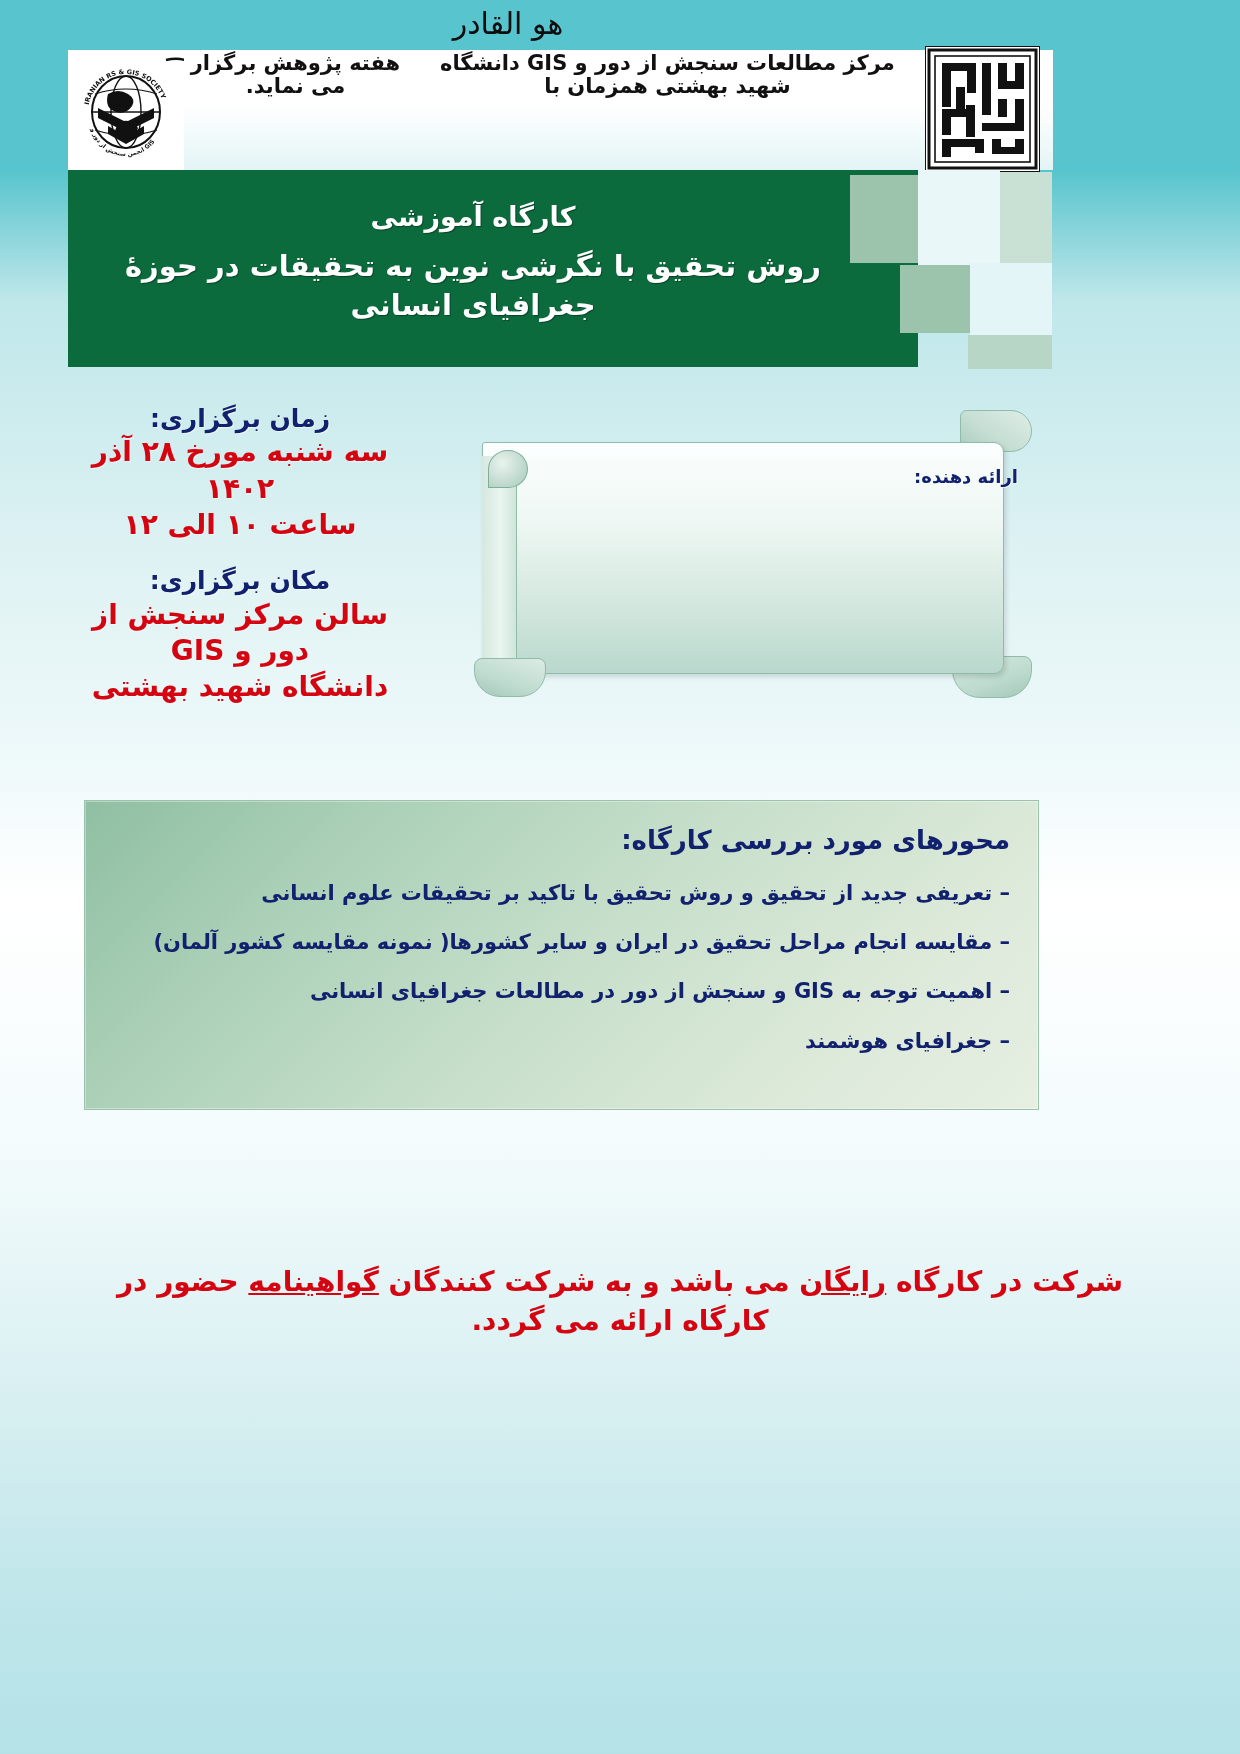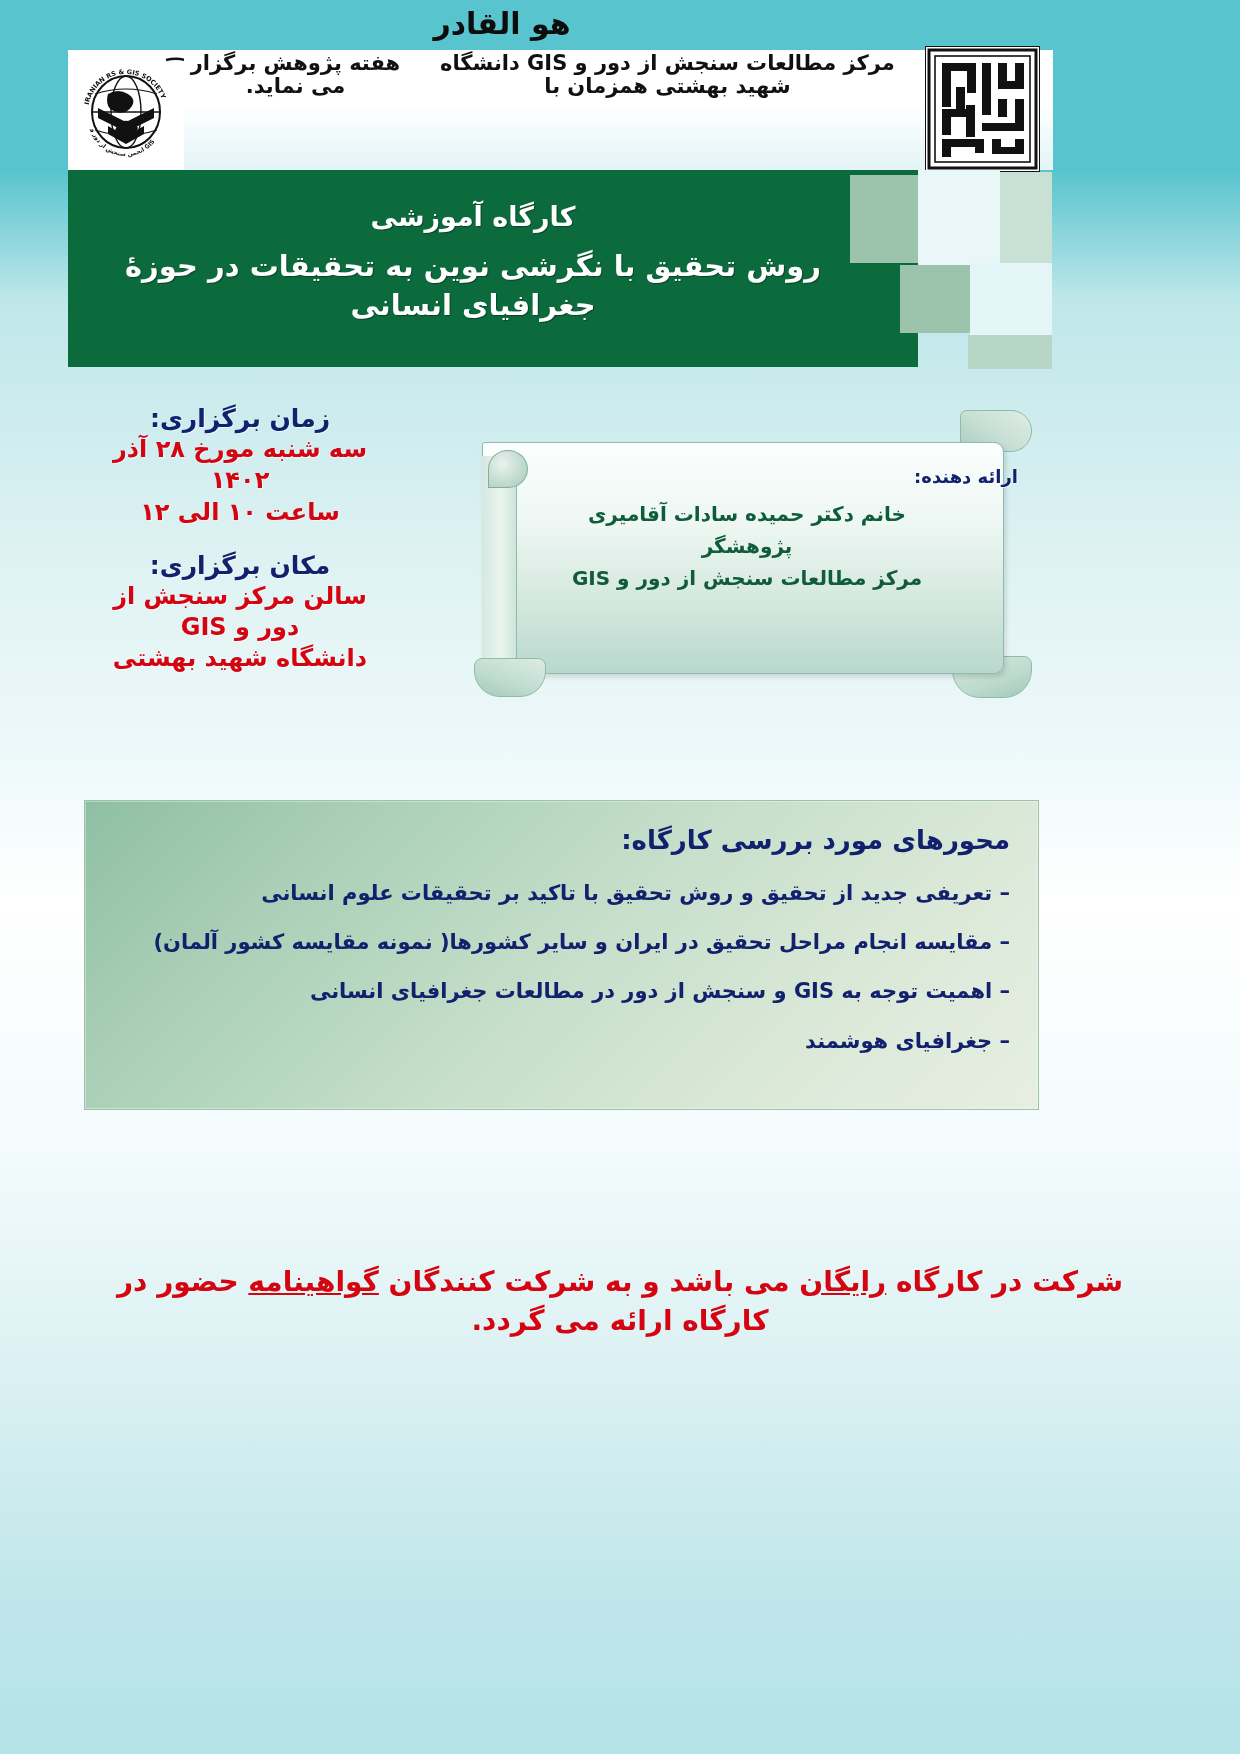--- a/index.html
+++ b/index.html
@@ -20,24 +20,24 @@
         #dff2f3 560px,
         #eef9fa 760px,
         #ffffff 900px,
         #f3fbfc 1150px,
         #d8eff1 1400px,
         #bfe6ea 1600px,
         #b4e2e7 1754px);
   }
   
   .basmala{
-    position:absolute;top:6px;left:0;width:1004px;
+    position:absolute;top:6px;left:6px;width:1004px;
     text-align:center;
     font-family:"DejaVu Sans", sans-serif;
-    font-weight:bold;font-size:30px;color:#0d0d0d;
+    font-weight:normal;font-size:30px;color:#0d0d0d;
     direction:rtl;
     letter-spacing:1px;
   }
   
   .header-strip{
     position:absolute;left:68px;top:50px;width:985px;height:120px;
     background:linear-gradient(to bottom,#ffffff 0%,#ffffff 45%,#e3f4f6 100%);
   }
   .header-text{
     position:absolute;left:185px;top:52px;width:730px;height:118px;
@@ -80,21 +80,21 @@
   
   .sq{position:absolute;}
   
   .info-col{
     position:absolute;left:90px;top:403px;width:300px;
     direction:rtl;text-align:center;
     font-family:"DejaVu Sans", sans-serif;
     font-weight:bold;
   }
   .info-head{font-size:25px;color:#12216e;line-height:1.25;text-shadow:1px 1px 1px rgba(255,255,255,.6);}
-  .info-val{font-size:24px;color:#d40511;line-height:1.3;text-shadow:1px 1px 1px rgba(255,255,255,.6);text-align:center;}
+  .info-val{font-size:28px;color:#d40511;line-height:1.3;text-shadow:1px 1px 1px rgba(255,255,255,.6);text-align:center;}
   .info-gap{height:22px;}
   
   .scroll-wrap{position:absolute;left:452px;top:410px;width:580px;height:285px;}
   .scroll-body{
     position:absolute;left:30px;top:32px;width:520px;height:230px;
     background:linear-gradient(to bottom,#fbfefe 0%,#eef7f3 35%,#cfe5dc 75%,#b9d8cd 100%);
     border:1px solid #8fbca9;
     border-radius:3px 10px 10px 3px;
     box-shadow:2px 3px 5px rgba(0,0,0,.13);
   }
@@ -269,25 +269,20 @@
   </div>
 
   <div class="scroll-wrap">
     <div class="scroll-curl-top-r"></div>
     <div class="scroll-curl-bottom-r"></div>
     <div class="scroll-body"></div>
     <div class="scroll-spine"></div>
     <div class="scroll-knob"></div>
     <div class="scroll-curl-bottom"></div>
     <div class="presenter-label">ارائه دهنده:</div>
-    <div class="presenter-body">
-      <div class="pl">خانم دکتر حمیده سادات آقامیری</div>
-      <div class="pl">پژوهشگر</div>
-      <div class="pl">مرکز مطالعات سنجش از دور و GIS</div>
-    </div>
   </div>
 
   <div class="topics"></div>
   <div class="topics-inner">
     <div class="topics-head">محورهای مورد بررسی کارگاه:</div>
     <div id="topics-list">
         <div class="topic-item">– تعریفی جدید از تحقیق و روش تحقیق با تاکید بر تحقیقات علوم انسانی</div>
         <div class="topic-item">– مقایسه انجام مراحل تحقیق در ایران و سایر کشورها( نمونه مقایسه کشور آلمان)</div>
         <div class="topic-item">– اهمیت توجه به GIS و سنجش از دور در مطالعات جغرافیای انسانی</div>
         <div class="topic-item">– جغرافیای هوشمند</div>

